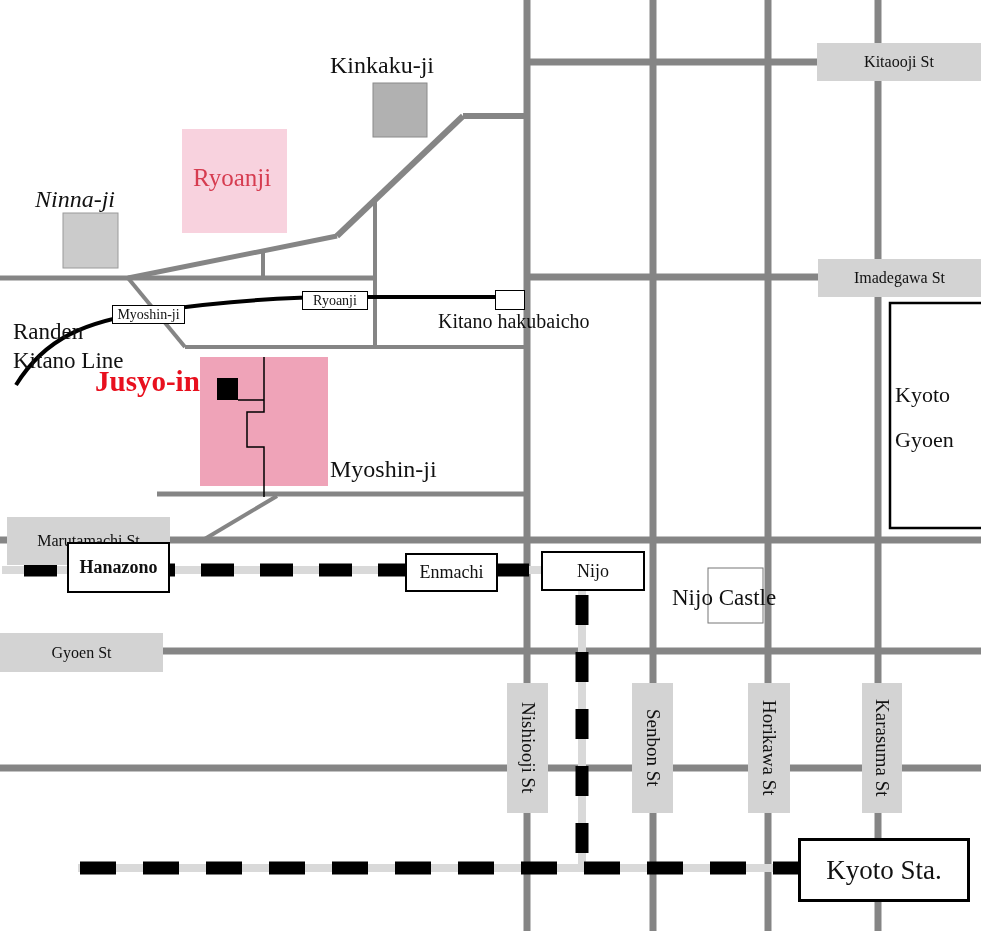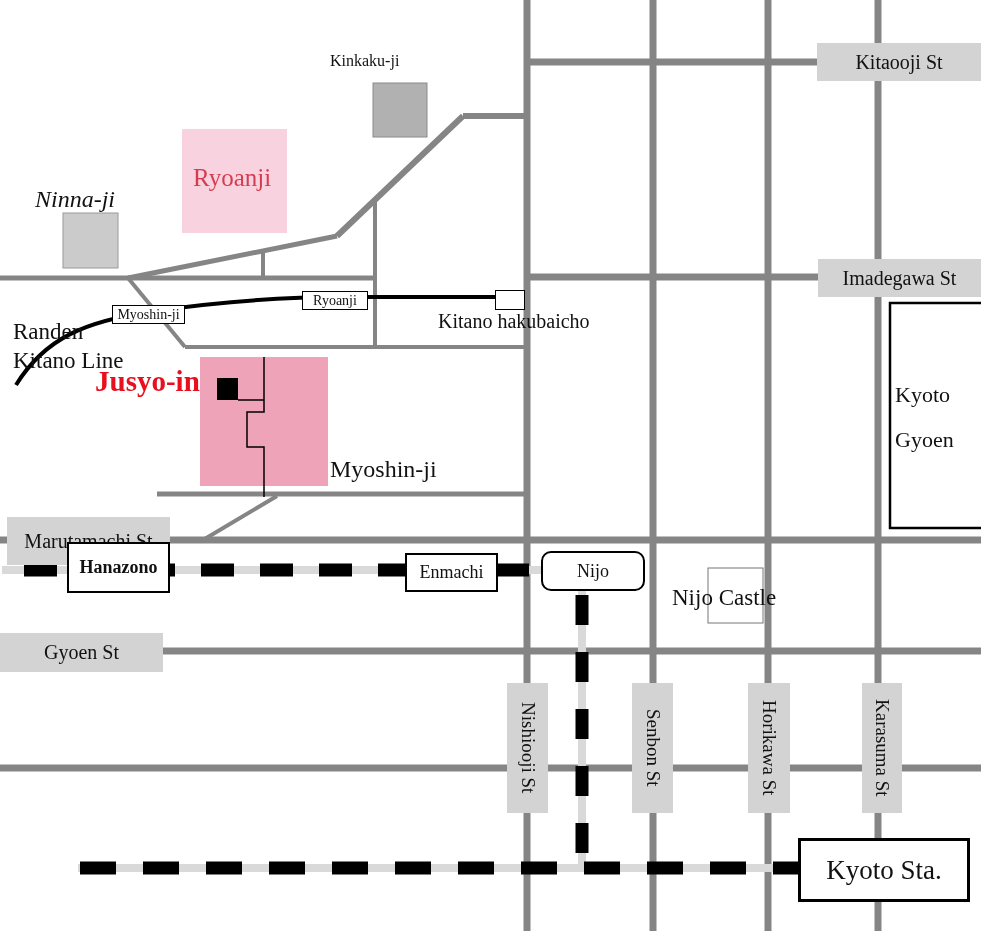--- a/index.html
+++ b/index.html
@@ -6,21 +6,21 @@
     --road:#858585; --label-bg:#d3d3d3; --rail-backing:#d9d9d9; --rail-dash:#000000;
     --pink-light:#f8d2de; --pink-dark:#efa3b8; --gray-kinkakuji:#b1b1b1; --gray-ninnaji:#cbcbcb;
     --red-jusyoin:#e8101e; --red-ryoanji:#d63c50; --text:#111111;
   }
   html,body{margin:0;padding:0;background:#ffffff;}
   .map{position:relative;width:981px;height:931px;background:#ffffff;overflow:hidden;
        font-family:"Liberation Serif","DejaVu Serif",serif;color:var(--text);}
   .map svg{position:absolute;left:0;top:0;}
   .abs{position:absolute;box-sizing:border-box;}
   .slabel{background:var(--label-bg);display:flex;align-items:center;justify-content:center;
-          font-size:20px;white-space:nowrap;text-align:right;}
+          font-size:16px;white-space:nowrap;text-align:right;}
   .vlabel{background:var(--label-bg);display:flex;align-items:center;justify-content:center;
           writing-mode:vertical-rl;font-size:19px;white-space:nowrap;}
   .stationbox{background:#ffffff;border:2px solid #000;display:flex;align-items:center;
           justify-content:center;font-size:18px;white-space:nowrap;}
   .ministation{background:#ffffff;border:1.5px solid #000;display:flex;align-items:center;
           justify-content:center;font-size:14px;white-space:nowrap;}
   .maptext{white-space:nowrap;line-height:1.1;}
 </style>
 </head>
 <body>
@@ -104,28 +104,28 @@
     </div>
   <div class="abs ministation" style="left:495px;top:290px;width:30px;height:20px;"></div>
   <div class="abs maptext" style="left:438px;top:310px;font-size:20px;">Kitano hakubaicho</div>
 
   <div class="abs stationbox" style="left:67px;top:542px;width:103px;height:51px;font-weight:bold;">
       <span>Hanazono</span>
     </div>
   <div class="abs stationbox" style="left:405px;top:553px;width:93px;height:39px;">
       <span>Enmachi</span>
     </div>
-  <div class="abs stationbox" style="left:541px;top:551px;width:104px;height:40px;border-radius:10px;">
+  <div class="abs stationbox" style="left:541px;top:551px;width:104px;height:40px;">
       <span>Nijo</span>
     </div>
   <div class="abs stationbox" style="left:798px;top:838px;width:172px;height:64px;border-width:3px;font-size:27px;">
       <span>Kyoto Sta.</span>
     </div>
 
-  <div class="abs maptext" style="left:330px;top:52px;font-size:16px;">Kinkaku-ji</div>
+  <div class="abs maptext" style="left:330px;top:52px;font-size:24px;">Kinkaku-ji</div>
   <div class="abs maptext" style="left:35px;top:186px;font-size:24px;font-style:italic;">Ninna-ji</div>
   <div class="abs maptext" style="left:193px;top:164px;font-size:25px;color:var(--red-ryoanji);">Ryoanji</div>
   <div class="abs maptext" style="left:13px;top:305px;font-size:23px;line-height:29px;">
     <span style="display:block;margin-top:12px;">Randen</span>
     <span style="display:block;">Kitano Line</span>
   </div>
   <div class="abs maptext" style="left:95px;top:366px;font-size:29px;font-weight:bold;color:var(--red-jusyoin);">Jusyo-in</div>
   <div class="abs maptext" style="left:330px;top:456px;font-size:24px;">Myoshin-ji</div>
   <div class="abs maptext" style="left:672px;top:585px;font-size:23px;">Nijo Castle</div>
   <div class="abs maptext" style="left:895px;top:372px;font-size:22px;line-height:45px;">

